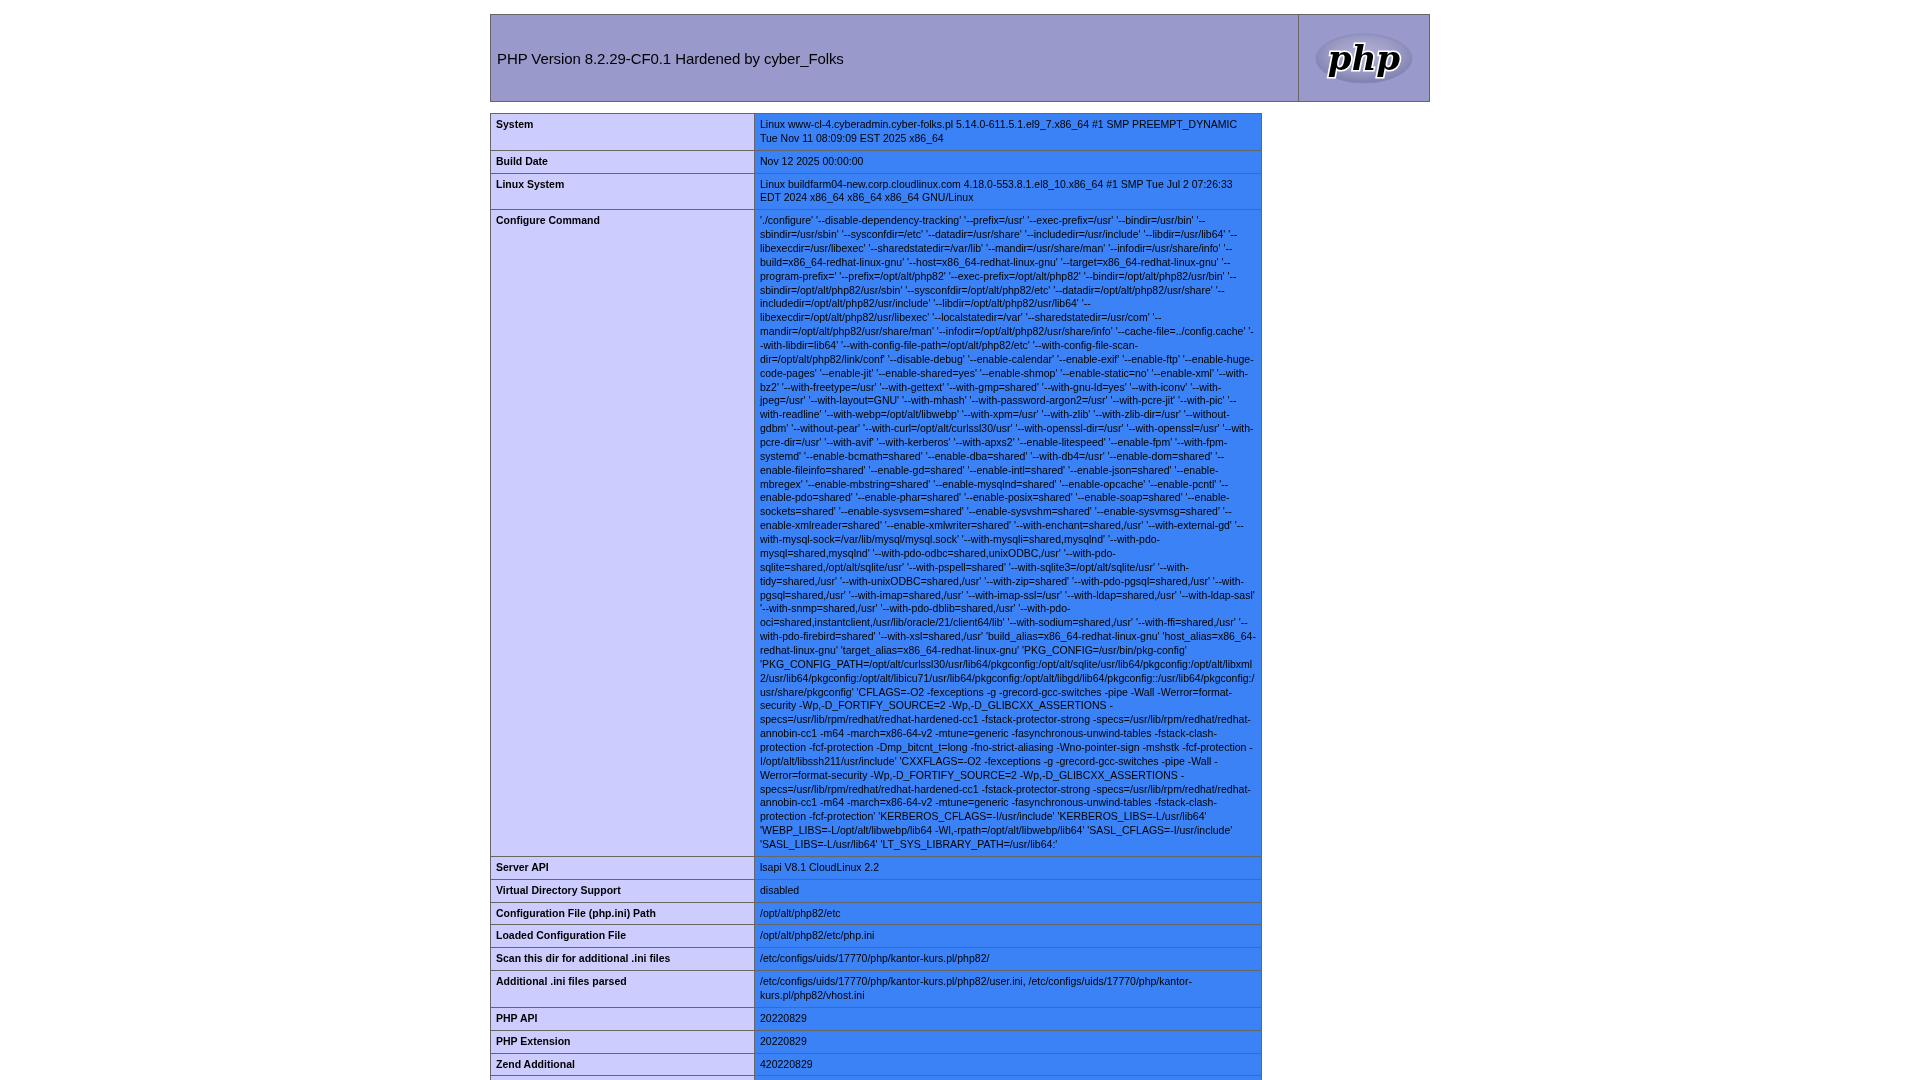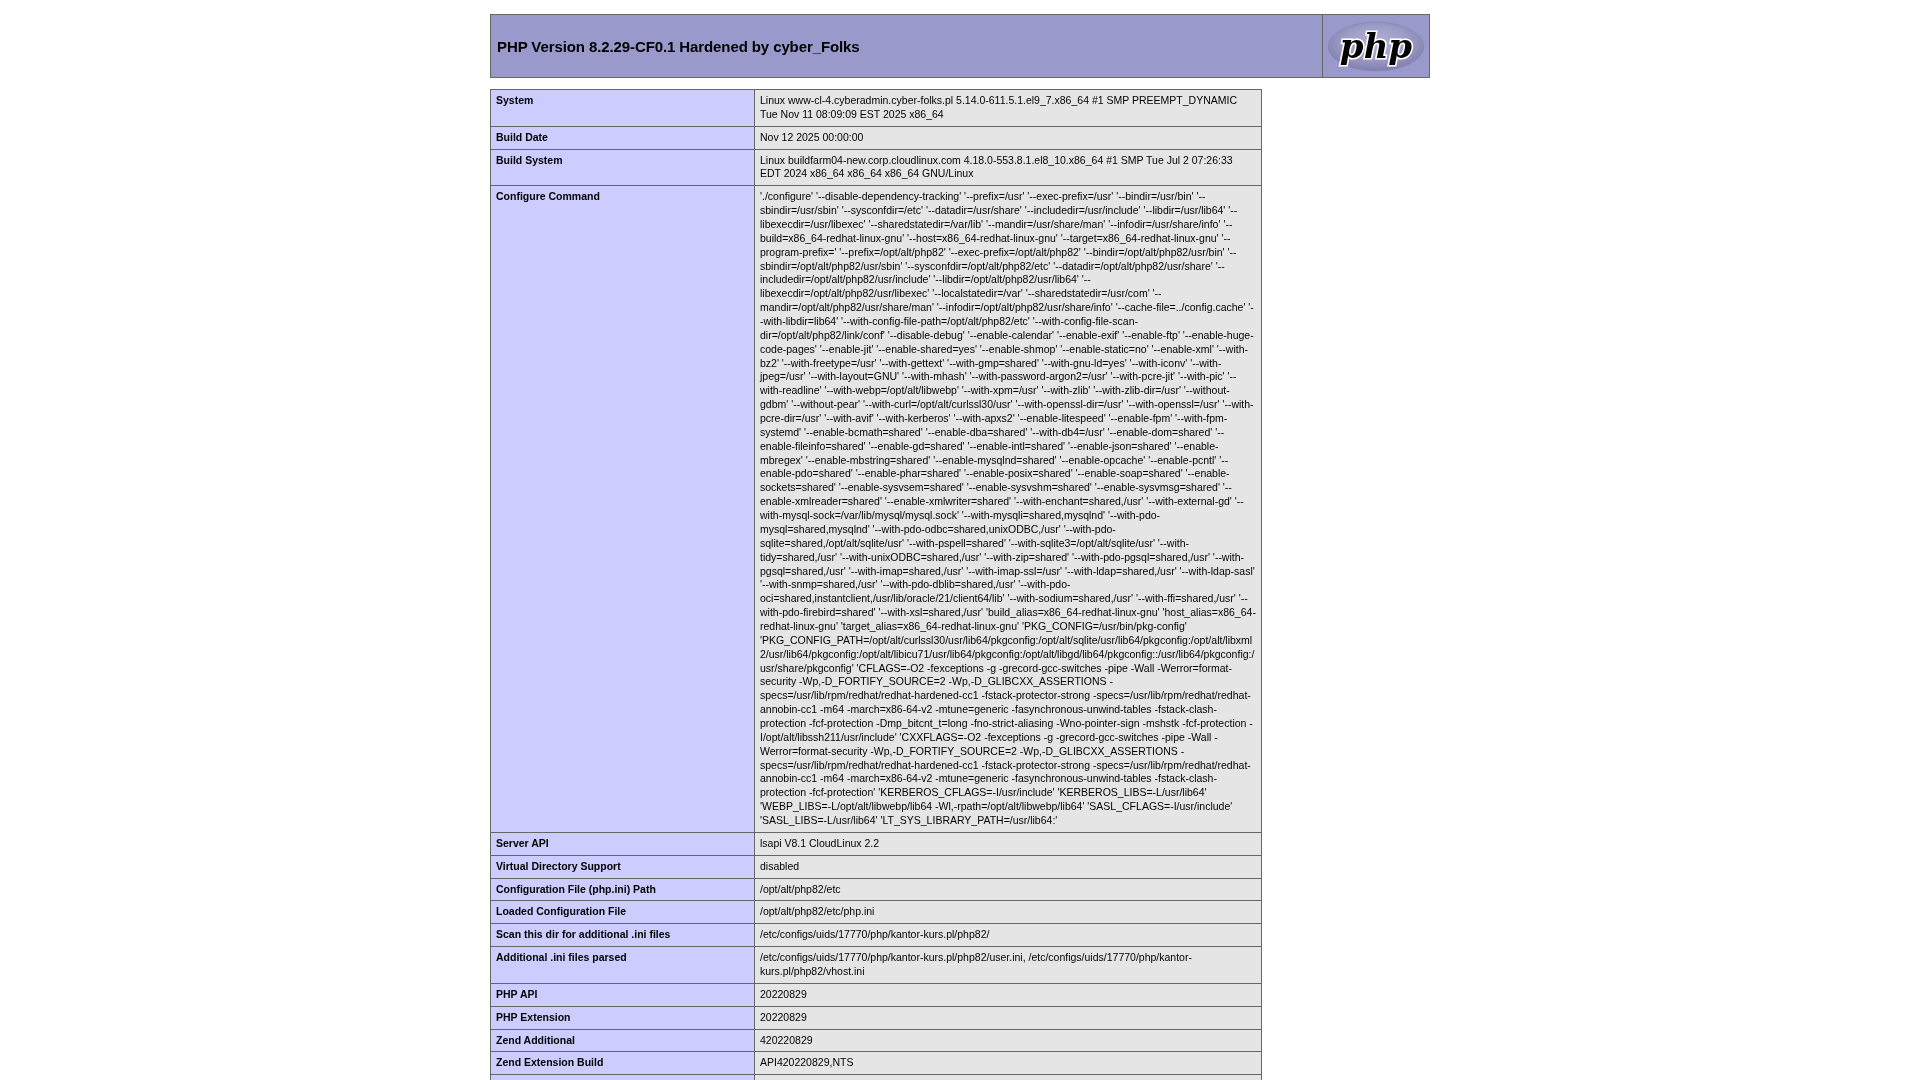--- a/index.html
+++ b/index.html
@@ -42,50 +42,50 @@
   }
   .hdr-cell {
     background: #9999cc;
     border: 1px solid #666666;
     padding: 0;
     height: 62px;
     vertical-align: middle;
   }
   .hdr-title {
     font-size: 15px;
-    font-weight: bold;
+    font-weight: normal;
     color: #000000;
     padding: 0 0 0 6px;
     letter-spacing: -0.1px;
     white-space: nowrap;
   }
   .hdr-logo-cell {
     background: #9999cc;
     border: 1px solid #666666;
     border-left: 1px solid #666666;
     width: 106px;
-    padding: 0;
+    padding: 12px;
     text-align: center;
     vertical-align: middle;
     height: 62px;
   }
   .php-logo {
     display: block;
     margin: 0 auto;
   }
   
   td.e {
     background: #ccccff;
     font-weight: bold;
     color: #000000;
     width: 253px;
     min-width: 253px;
   }
   td.v {
-    background: #e5e5e5;
+    background: #3b82f6;
     color: #000000;
   }
   .configtext { word-break: break-word; }
 </style>
 </head>
 <body>
 
 <div class="page">
 
   <table class="hdr-table">
@@ -119,21 +119,21 @@
         <td class="e">System</td>
         <td class="v">Linux www-cl-4.cyberadmin.cyber-folks.pl 5.14.0-611.5.1.el9_7.x86_64 #1 SMP PREEMPT_DYNAMIC Tue Nov 11 08:09:09 EST 2025 x86_64</td>
       </tr>
 
       <tr>
         <td class="e">Build Date</td>
         <td class="v">Nov 12 2025 00:00:00</td>
       </tr>
 
       <tr>
-        <td class="e">Build System</td>
+        <td class="e">Linux System</td>
         <td class="v">Linux buildfarm04-new.corp.cloudlinux.com 4.18.0-553.8.1.el8_10.x86_64 #1 SMP Tue Jul 2 07:26:33 EDT 2024 x86_64 x86_64 x86_64 GNU/Linux</td>
       </tr>
 
       <tr>
         <td class="e">Configure Command</td>
         <td class="v configtext">'./configure'  '--disable-dependency-tracking' '--prefix=/usr' '--exec-prefix=/usr' '--bindir=/usr/bin' '--sbindir=/usr/sbin' '--sysconfdir=/etc' '--datadir=/usr/share' '--includedir=/usr/include' '--libdir=/usr/lib64' '--libexecdir=/usr/libexec' '--sharedstatedir=/var/lib' '--mandir=/usr/share/man' '--infodir=/usr/share/info' '--build=x86_64-redhat-linux-gnu' '--host=x86_64-redhat-linux-gnu' '--target=x86_64-redhat-linux-gnu' '--program-prefix=' '--prefix=/opt/alt/php82' '--exec-prefix=/opt/alt/php82' '--bindir=/opt/alt/php82/usr/bin' '--sbindir=/opt/alt/php82/usr/sbin' '--sysconfdir=/opt/alt/php82/etc' '--datadir=/opt/alt/php82/usr/share' '--includedir=/opt/alt/php82/usr/include' '--libdir=/opt/alt/php82/usr/lib64' '--libexecdir=/opt/alt/php82/usr/libexec' '--localstatedir=/var' '--sharedstatedir=/usr/com' '--mandir=/opt/alt/php82/usr/share/man' '--infodir=/opt/alt/php82/usr/share/info' '--cache-file=../config.cache' '--with-libdir=lib64' '--with-config-file-path=/opt/alt/php82/etc' '--with-config-file-scan-dir=/opt/alt/php82/link/conf' '--disable-debug' '--enable-calendar' '--enable-exif' '--enable-ftp' '--enable-huge-code-pages' '--enable-jit' '--enable-shared=yes' '--enable-shmop' '--enable-static=no' '--enable-xml' '--with-bz2' '--with-freetype=/usr' '--with-gettext' '--with-gmp=shared' '--with-gnu-ld=yes' '--with-iconv' '--with-jpeg=/usr' '--with-layout=GNU' '--with-mhash' '--with-password-argon2=/usr' '--with-pcre-jit' '--with-pic' '--with-readline' '--with-webp=/opt/alt/libwebp' '--with-xpm=/usr' '--with-zlib' '--with-zlib-dir=/usr' '--without-gdbm' '--without-pear' '--with-curl=/opt/alt/curlssl30/usr' '--with-openssl-dir=/usr' '--with-openssl=/usr' '--with-pcre-dir=/usr' '--with-avif' '--with-kerberos' '--with-apxs2' '--enable-litespeed' '--enable-fpm' '--with-fpm-systemd' '--enable-bcmath=shared' '--enable-dba=shared' '--with-db4=/usr' '--enable-dom=shared' '--enable-fileinfo=shared' '--enable-gd=shared' '--enable-intl=shared' '--enable-json=shared' '--enable-mbregex' '--enable-mbstring=shared' '--enable-mysqlnd=shared' '--enable-opcache' '--enable-pcntl' '--enable-pdo=shared' '--enable-phar=shared' '--enable-posix=shared' '--enable-soap=shared' '--enable-sockets=shared' '--enable-sysvsem=shared' '--enable-sysvshm=shared' '--enable-sysvmsg=shared' '--enable-xmlreader=shared' '--enable-xmlwriter=shared' '--with-enchant=shared,/usr' '--with-external-gd' '--with-mysql-sock=/var/lib/mysql/mysql.sock' '--with-mysqli=shared,mysqlnd' '--with-pdo-mysql=shared,mysqlnd' '--with-pdo-odbc=shared,unixODBC,/usr' '--with-pdo-sqlite=shared,/opt/alt/sqlite/usr' '--with-pspell=shared' '--with-sqlite3=/opt/alt/sqlite/usr' '--with-tidy=shared,/usr' '--with-unixODBC=shared,/usr' '--with-zip=shared' '--with-pdo-pgsql=shared,/usr' '--with-pgsql=shared,/usr' '--with-imap=shared,/usr' '--with-imap-ssl=/usr' '--with-ldap=shared,/usr' '--with-ldap-sasl' '--with-snmp=shared,/usr' '--with-pdo-dblib=shared,/usr' '--with-pdo-oci=shared,instantclient,/usr/lib/oracle/21/client64/lib' '--with-sodium=shared,/usr' '--with-ffi=shared,/usr' '--with-pdo-firebird=shared' '--with-xsl=shared,/usr' 'build_alias=x86_64-redhat-linux-gnu' 'host_alias=x86_64-redhat-linux-gnu' 'target_alias=x86_64-redhat-linux-gnu' 'PKG_CONFIG=/usr/bin/pkg-config' 'PKG_CONFIG_PATH=/opt/alt/curlssl30/usr/lib64/pkgconfig:/opt/alt/sqlite/usr/lib64/pkgconfig:/opt/alt/libxml2/usr/lib64/pkgconfig:/opt/alt/libicu71/usr/lib64/pkgconfig:/opt/alt/libgd/lib64/pkgconfig::/usr/lib64/pkgconfig:/usr/share/pkgconfig' 'CFLAGS=-O2 -fexceptions -g -grecord-gcc-switches -pipe -Wall -Werror=format-security -Wp,-D_FORTIFY_SOURCE=2 -Wp,-D_GLIBCXX_ASSERTIONS -specs=/usr/lib/rpm/redhat/redhat-hardened-cc1 -fstack-protector-strong -specs=/usr/lib/rpm/redhat/redhat-annobin-cc1 -m64 -march=x86-64-v2 -mtune=generic -fasynchronous-unwind-tables -fstack-clash-protection -fcf-protection -Dmp_bitcnt_t=long -fno-strict-aliasing -Wno-pointer-sign -mshstk -fcf-protection -I/opt/alt/libssh211/usr/include' 'CXXFLAGS=-O2 -fexceptions -g -grecord-gcc-switches -pipe -Wall -Werror=format-security -Wp,-D_FORTIFY_SOURCE=2 -Wp,-D_GLIBCXX_ASSERTIONS -specs=/usr/lib/rpm/redhat/redhat-hardened-cc1 -fstack-protector-strong -specs=/usr/lib/rpm/redhat/redhat-annobin-cc1 -m64 -march=x86-64-v2 -mtune=generic -fasynchronous-unwind-tables -fstack-clash-protection -fcf-protection' 'KERBEROS_CFLAGS=-I/usr/include' 'KERBEROS_LIBS=-L/usr/lib64' 'WEBP_LIBS=-L/opt/alt/libwebp/lib64 -Wl,-rpath=/opt/alt/libwebp/lib64' 'SASL_CFLAGS=-I/usr/include' 'SASL_LIBS=-L/usr/lib64' 'LT_SYS_LIBRARY_PATH=/usr/lib64:'</td>
       </tr>
 
       <tr>
         <td class="e">Server API</td>

